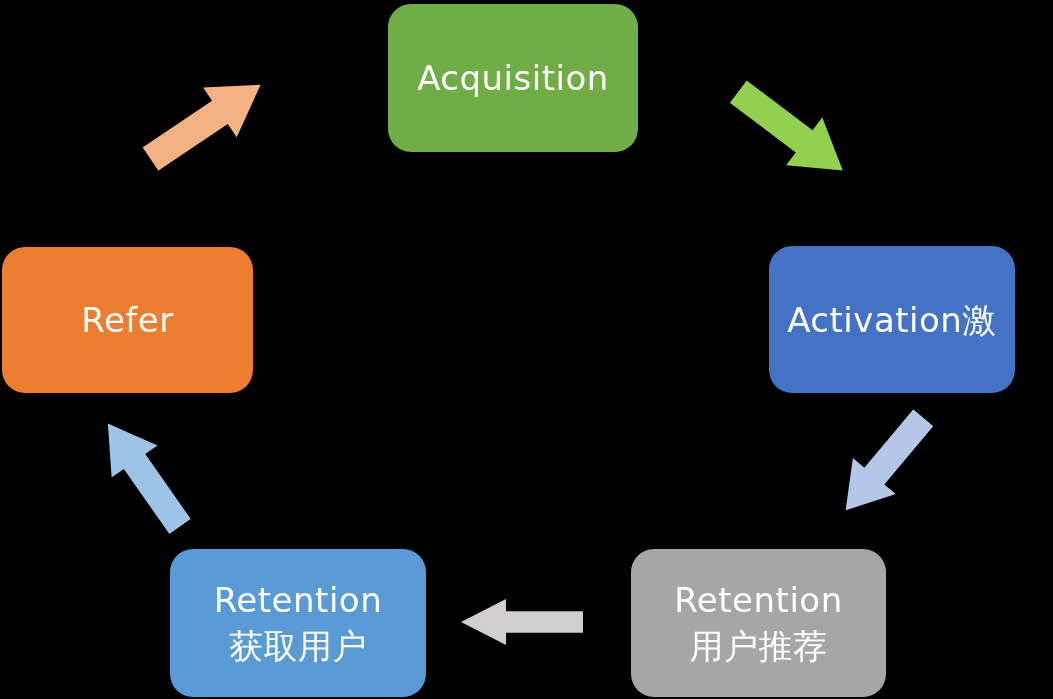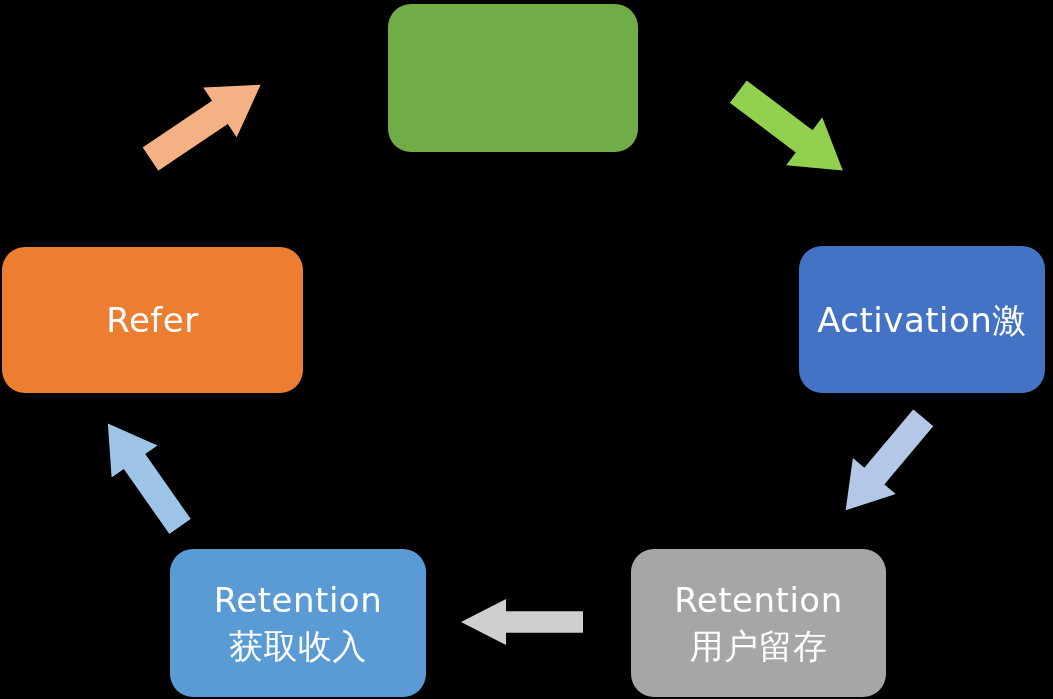--- a/index.html
+++ b/index.html
@@ -22,24 +22,24 @@
     flex-direction: column;
     align-items: center;
     justify-content: center;
     text-align: center;
     font-size: 34px;
     line-height: 46px;
     font-weight: 400;
     letter-spacing: 0.5px;
   }
   #node-acquisition { left: 388px; top: 4px;   width: 250px; height: 148px; }
-  #node-activation  { left: 799px; top: 246px; width: 246px; height: 147px; }
+  #node-activation  { left: 769px; top: 246px; width: 246px; height: 147px; }
   #node-retention   { left: 631px; top: 549px; width: 255px; height: 148px; }
   #node-revenue     { left: 170px; top: 549px; width: 256px; height: 148px; }
-  #node-refer       { left: 2px;   top: 247px; width: 301px; height: 146px; }
+  #node-refer       { left: 2px;   top: 247px; width: 251px; height: 146px; }
 
   .arrow {
     position: absolute;
   }
   .arrow svg {
     display: block;
     width: 100%;
     height: 100%;
   }
   #arrow-refer-to-acquisition      { left: 139px; top: 92px;  width: 133px; height: 60px; transform: rotate(-34deg); }
@@ -47,34 +47,35 @@
   #arrow-activation-to-retention   { left: 824px; top: 436px; width: 121px; height: 56px; transform: rotate(130deg); }
   #arrow-retention-to-revenue      { left: 461px; top: 599px; width: 122px; height: 46px; transform: rotate(180deg); }
   #arrow-revenue-to-refer          { left: 81px;  top: 447px; width: 126px; height: 56px; transform: rotate(-125deg); }
 </style>
 </head>
 <body>
 
 <div class="canvas" style="background: rgb(0, 0, 0);">
 
   <div class="node" id="node-acquisition" style="background: rgb(112, 173, 71);">
+    <div>Acquisition</div>
   </div>
 
   <div class="node" id="node-activation" style="background: rgb(68, 114, 196);">
     <div>Activation激</div>
   </div>
 
   <div class="node" id="node-retention" style="background: rgb(166, 166, 166);">
     <div>Retention</div>
-    <div>用户留存</div>
+    <div>用户推荐</div>
   </div>
 
   <div class="node" id="node-revenue" style="background: rgb(91, 155, 213);">
     <div>Retention</div>
-    <div>获取收入</div>
+    <div>获取用户</div>
   </div>
 
   <div class="node" id="node-refer" style="background: rgb(237, 125, 49);">
     <div>Refer</div>
   </div>
 
   <div class="arrow" id="arrow-refer-to-acquisition">
     <svg viewBox="0 0 130 60" preserveAspectRatio="none" aria-hidden="true">
       <polygon points="0,16 82,16 82,0 130,30 82,60 82,44 0,44" fill="#F4B183"></polygon>
     </svg>

